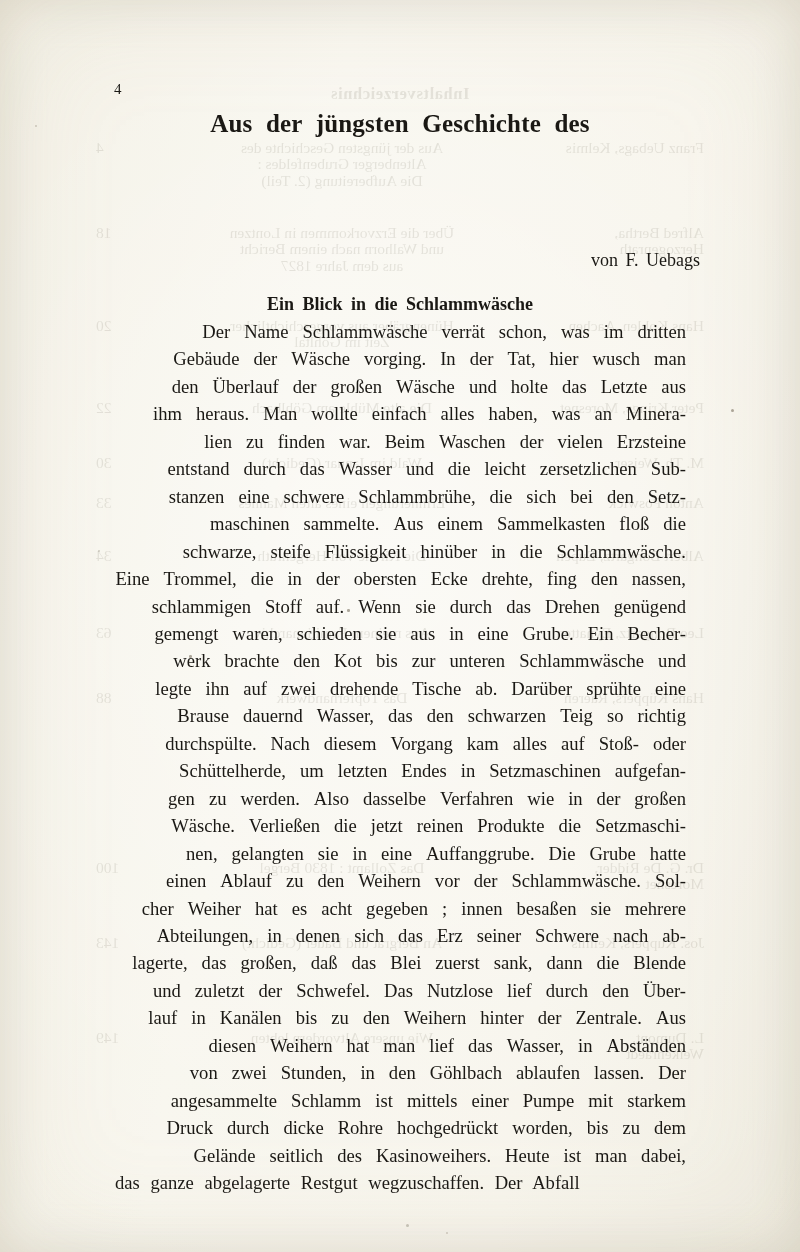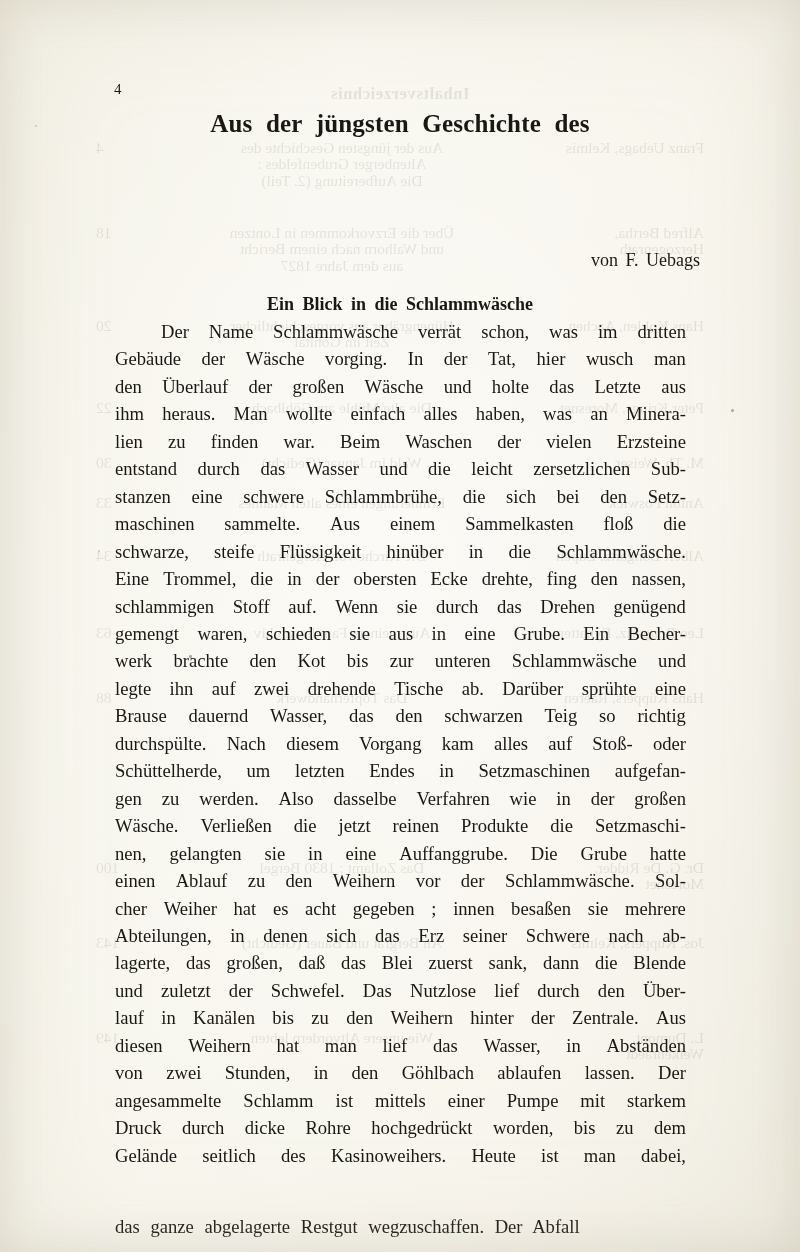--- a/index.html
+++ b/index.html
@@ -124,25 +124,26 @@
     top: 318px;
     width: 571px;
     font-size: 18.6px;
     line-height: 27.45px;
     text-align: justify;
     text-align-last: left;
   }
   .body p { margin: 0; }
   .body .ln {
     display: flex;
-    justify-content: space-between;
+    justify-content: flex-end;
     white-space: nowrap;
+    gap: 14px;
   }
   .body .ln.first { padding-left: 46px; }
-  .body .ln.flush { display: block; margin-top: 44px; }
+  .body .ln.flush { display: block; }
   .body .ln > span { display: inline-block; }
   
 
   
   .speck {
     position: absolute;
     background: #6e6552;
     border-radius: 50%;
     opacity: 0.55;
     pointer-events: none;

